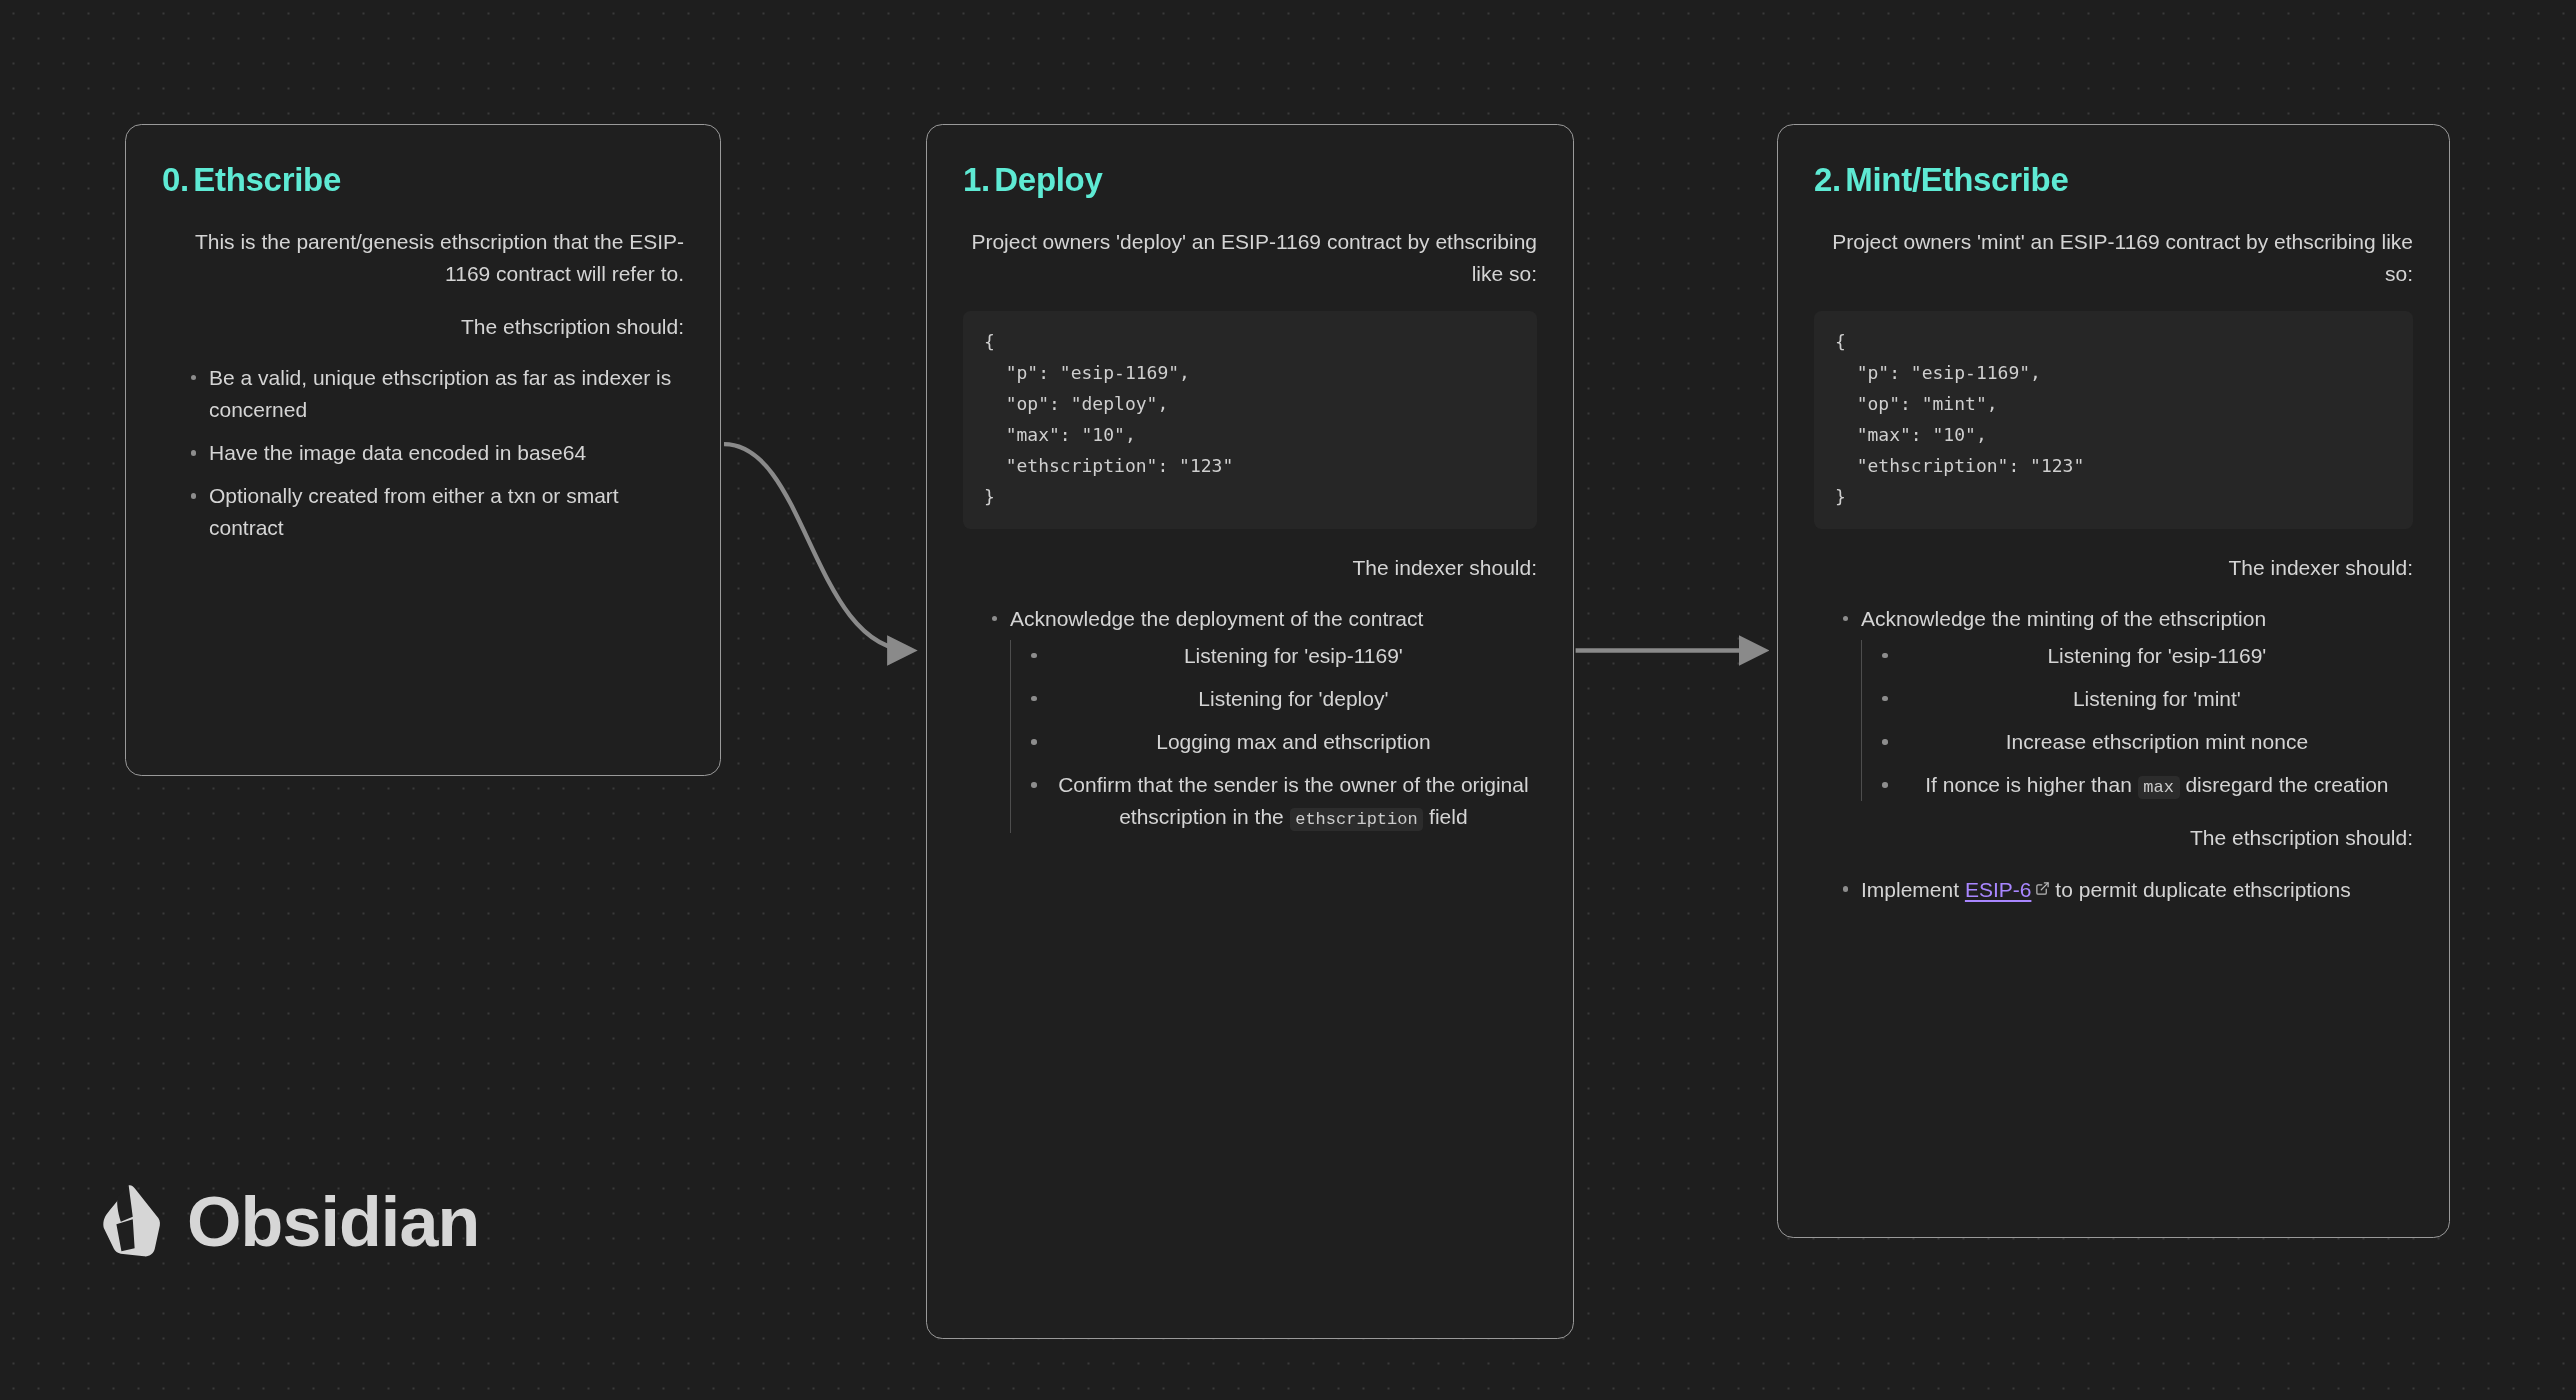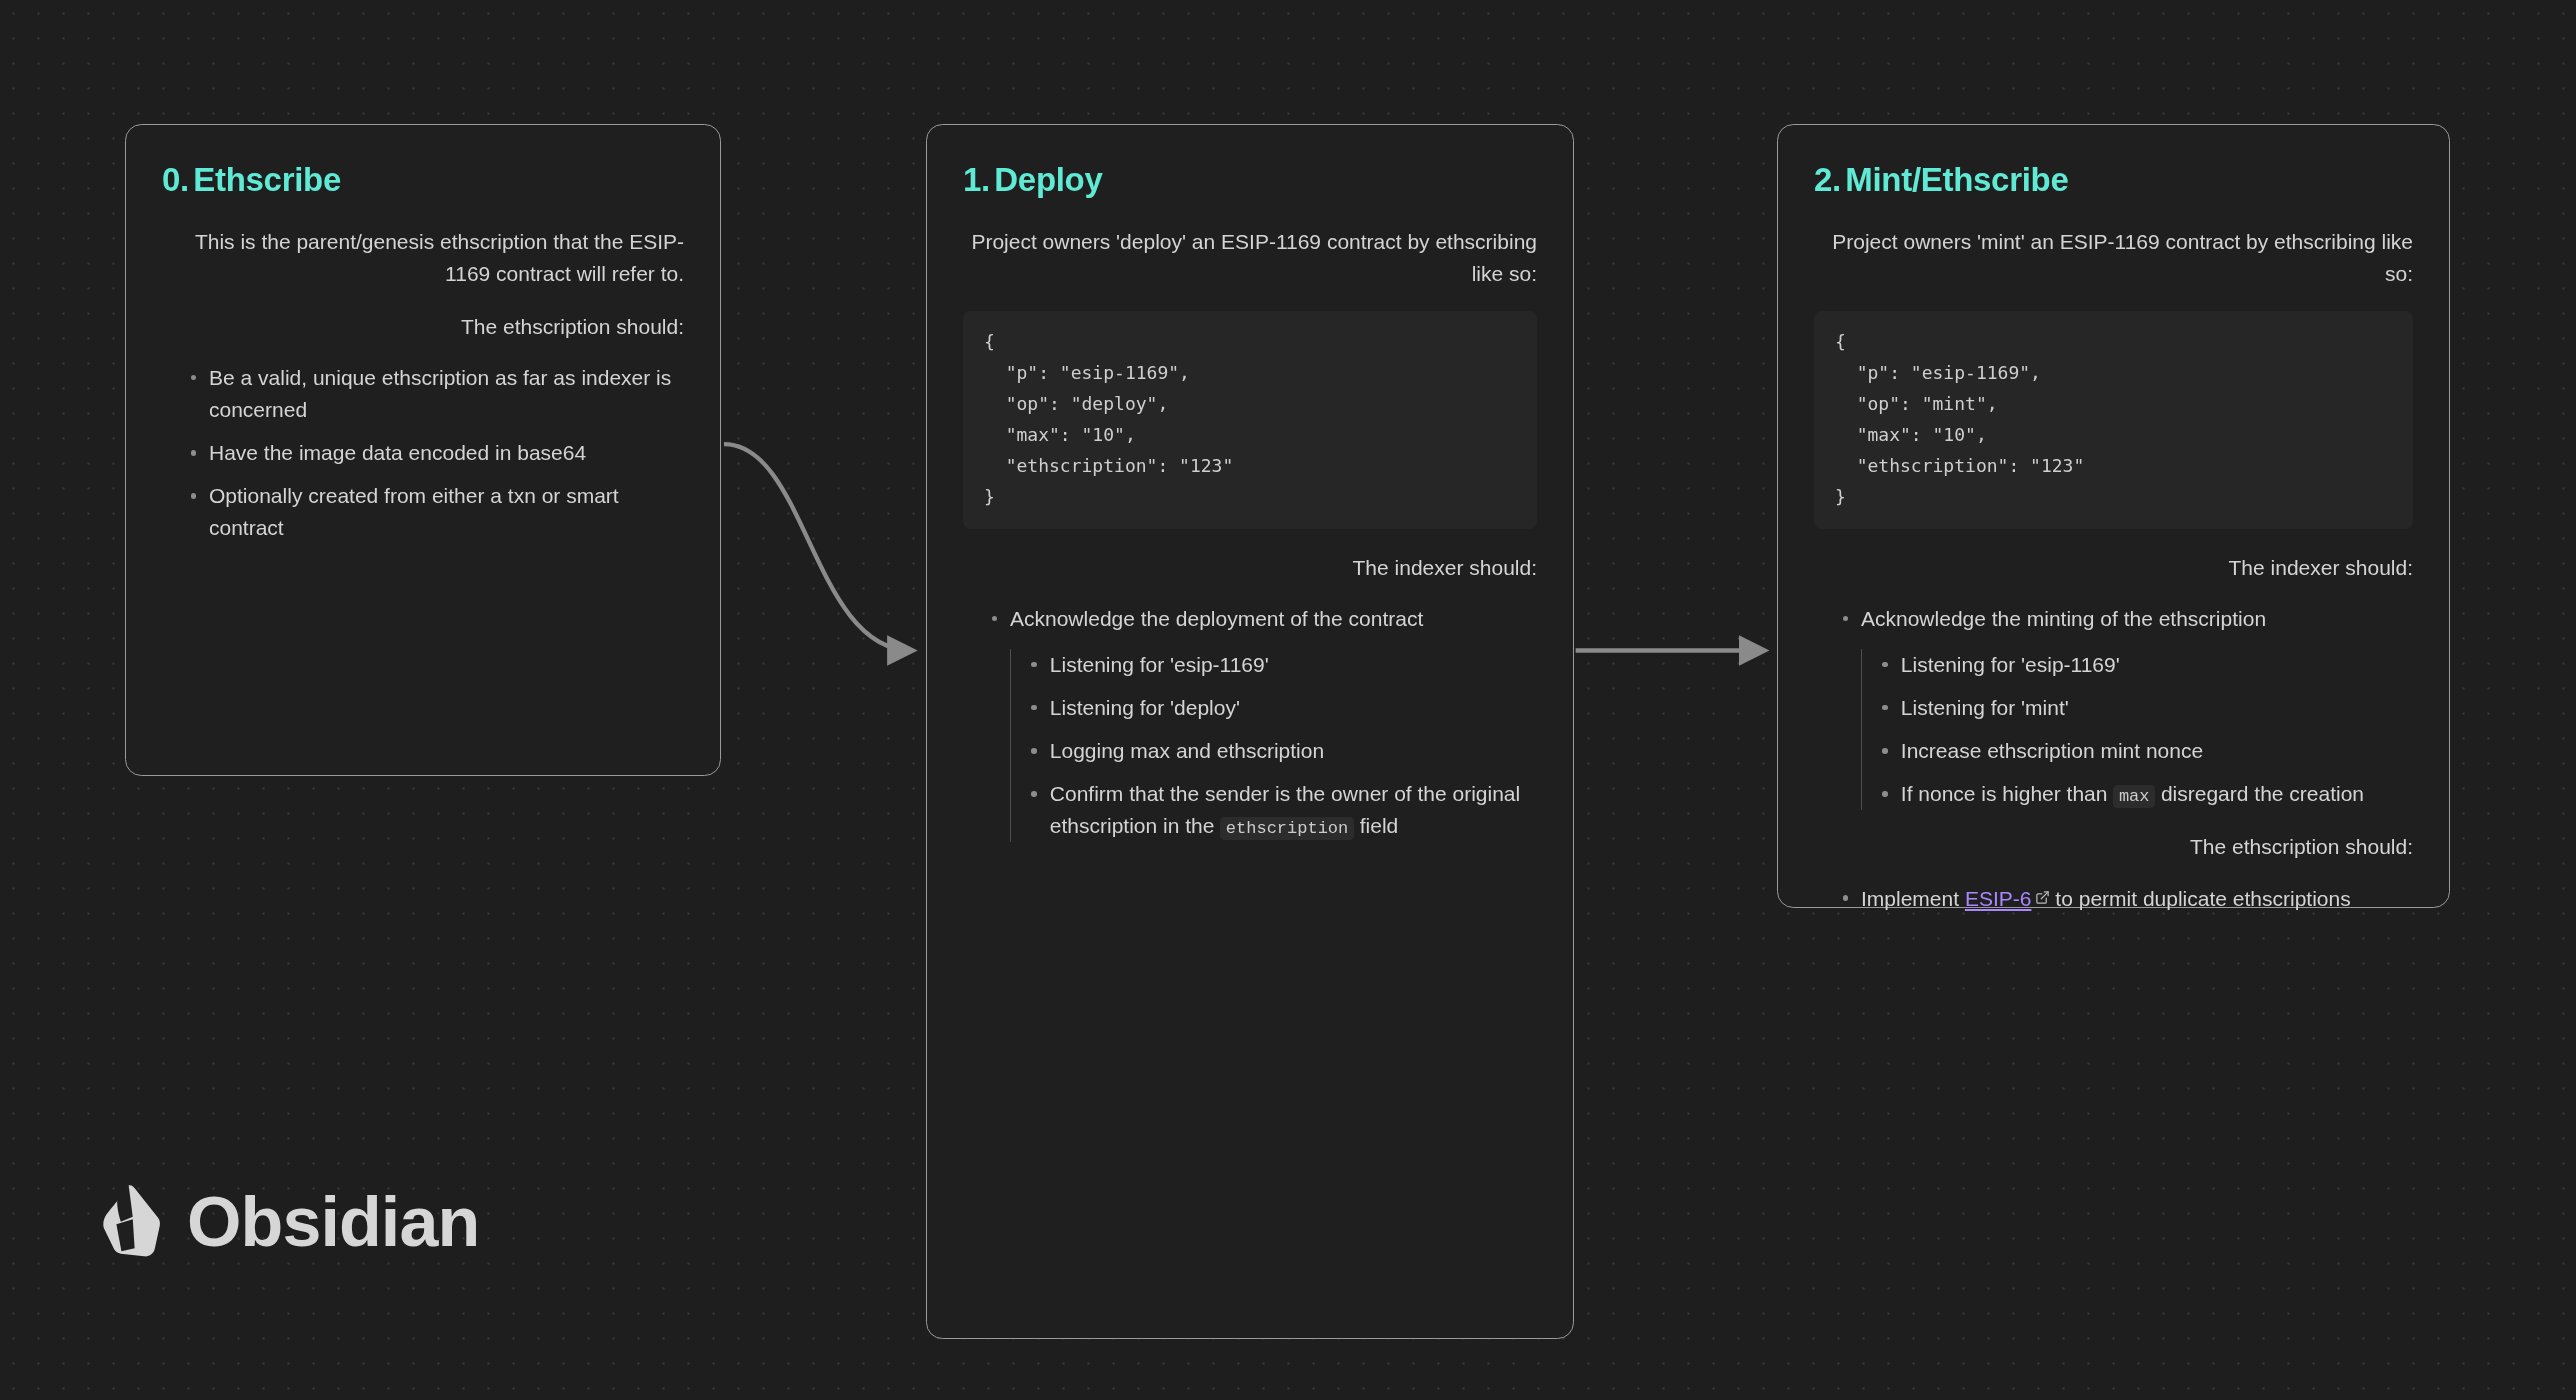--- a/index.html
+++ b/index.html
@@ -33,21 +33,21 @@
     position: absolute;
     box-sizing: border-box;
     background: #1f1f1f;
     border: 1.9px solid #9a9a9a;
     border-radius: 16.3px;
     padding: 36px 36px 30px 36px;
     color: #dadada;
   }
   #card-0 { left: 125px;  top: 124px;  width: 596px;  height: 652px; }
   #card-1 { left: 926px; top: 124px;  width: 648px; height: 1215px; }
-  #card-2 { left: 1777px; top: 124px;  width: 673px; height: 784px; }
+  #card-2 { left: 1777px; top: 124px;  width: 673px; height: 1114px; }
 
   .card-title {
     font-size: 33px;
     font-weight: 700;
     letter-spacing: -0.3px;
     color: #5eead4;
     margin: 0 0 27.5px 0;
     line-height: 1.14;
   }
   .card-title .num { margin-right: 4.4px; }
@@ -105,23 +105,24 @@
     position: absolute;
     left: 2.5px;
     top: 13px;
     width: 5.6px; height: 5.6px;
     border-radius: 50%;
     background: #8d8d8d;
   }
 
   ul.lvl2 {
     list-style: none;
-    margin: 14px 0 0 0;
+    margin: 5px 0 0 0;
     padding: 0 0 0 8.8px;
     border-left: 1.3px solid #4d4d4d;
+    text-align: center;
   }
   ul.lvl2 > li {
     position: relative;
     font-size: 21px;
     line-height: 1.52;
     color: #d4d4d4;
     margin: 0 0 11.3px 0;
     padding-left: 30px;
   }
   ul.lvl2 > li:last-child { margin-bottom: 0; }

